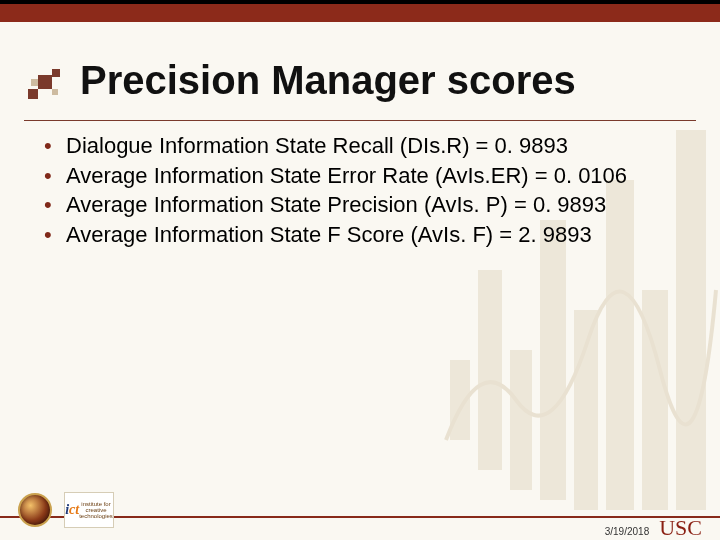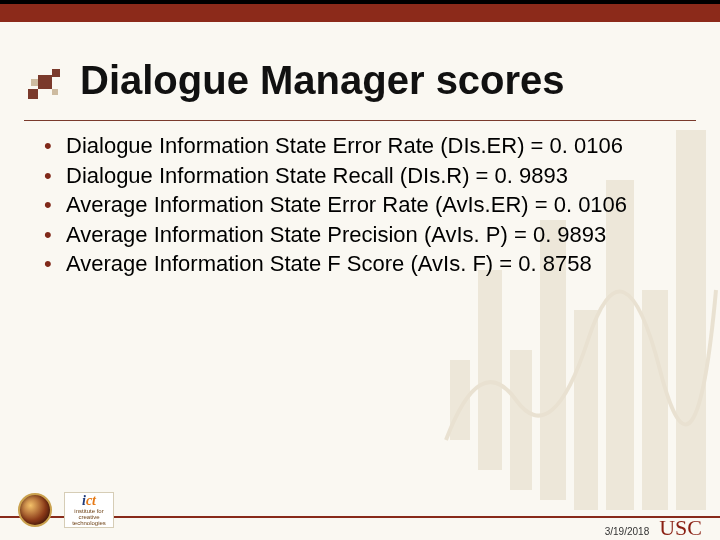--- a/index.html
+++ b/index.html
@@ -129,21 +129,20 @@
     background: radial-gradient(circle at 35% 35%, #f3c16a, #8b3a18 55%, #2b0a04);
     border: 2px solid #caa24f;
     box-shadow: inset 0 0 4px rgba(0,0,0,.4);
   }
   .ict {
     width: 50px;
     height: 36px;
     background: #fff;
     border: 1px solid #d6cdb6;
     display: flex;
-    flex-direction: column;
     align-items: center;
     justify-content: center;
     font-size: 6px;
     color: #6b3f12;
     line-height: 1;
     padding: 2px;
     text-align: center;
   }
   .ict .ict-word {
     font-family: Georgia, serif;
@@ -178,30 +177,29 @@
 <div class="top-bar"></div>
 
 <div class="bullet-icon">
   <div class="sq s1"></div>
     <div class="sq s2"></div>
     <div class="sq s3"></div>
   <div class="sq s4"></div>
     <div class="sq s5"></div>
 </div>
 
-<h1 class="title">Dialogue Manager scores</h1>
+<h1 class="title">Precision Manager scores</h1>
 <div class="rule"></div>
 
 <div class="content">
   <ul>
-    <li>Dialogue Information State Error Rate (DIs.ER) = 0. 0106</li>
     <li>Dialogue Information State Recall (DIs.R) = 0. 9893</li>
     <li>Average Information State Error Rate (AvIs.ER) = 0. 0106</li>
     <li>Average Information State Precision (AvIs. P) = 0. 9893</li>
-    <li>Average Information State F Score (AvIs. F) = 0. 8758</li>
+    <li>Average Information State F Score (AvIs. F) = 2. 9893</li>
   </ul>
 </div>
 
 <div class="watermark">
   <svg viewBox="0 0 280 420" width="280" height="420">
     <g fill="#cfbf9c">
       <rect x="10" y="250" width="20" height="80"></rect>
       <rect x="38" y="160" width="24" height="200"></rect>
       <rect x="70" y="240" width="22" height="140"></rect>
       <rect x="100" y="110" width="26" height="280"></rect>

